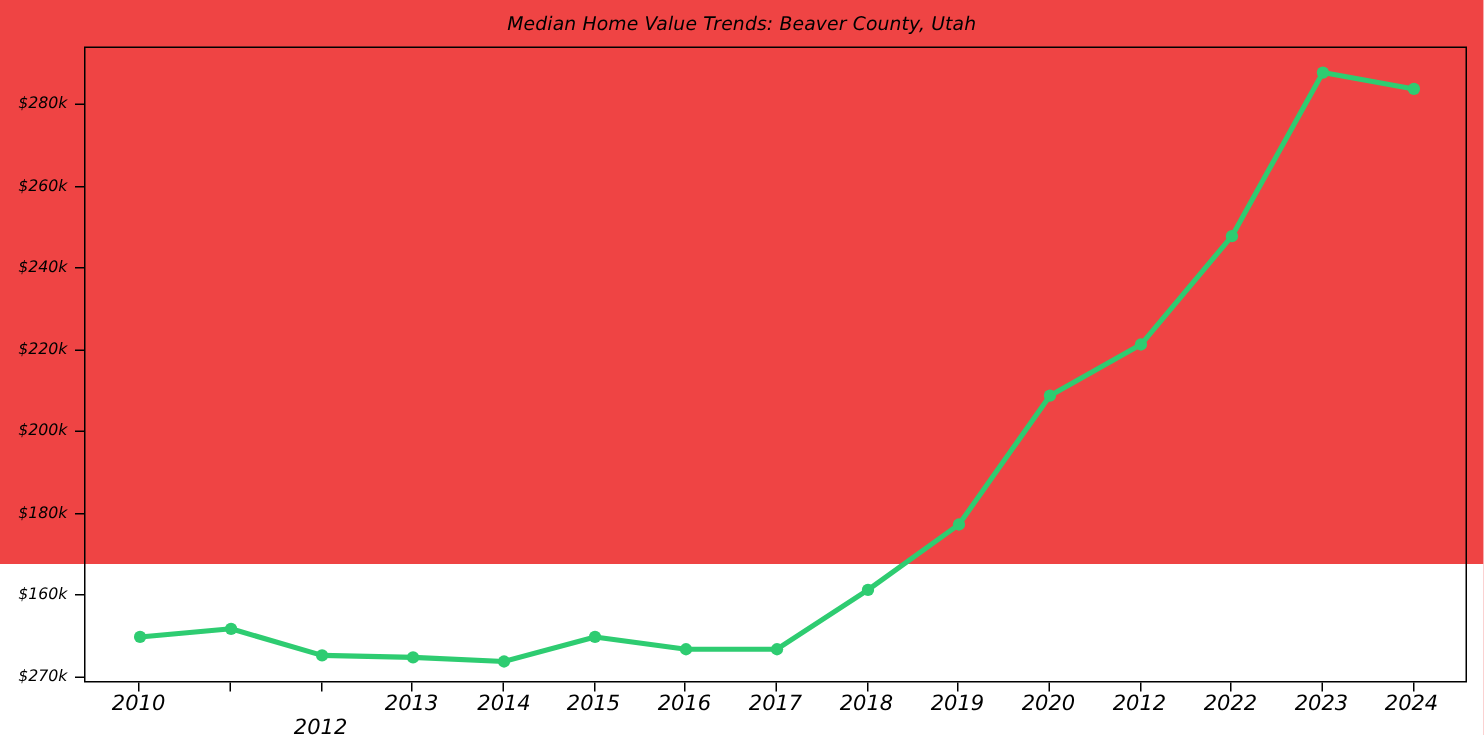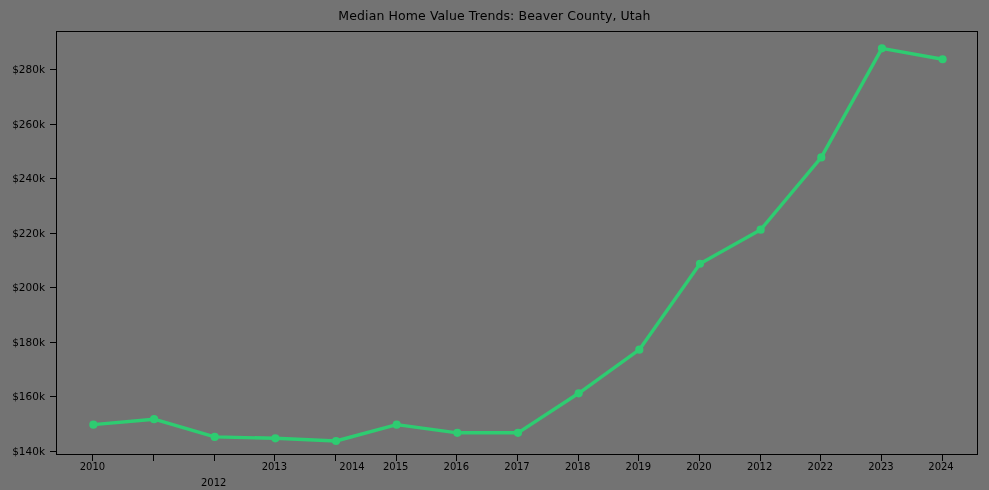--- a/index.html
+++ b/index.html
@@ -9,22 +9,23 @@
   }
   body {
     width: 989px;
     height: 490px;
     font-family: "DejaVu Sans", "Liberation Sans", sans-serif;
     overflow: hidden;
   }
   #figure {
     position: relative;
     width: 989px;
-    height: 490px;
-    background: #737373;
+    height: 376px;
+    background: #ef4444;
+    font-style: italic;
   }
   #chart-title {
     position: absolute;
     left: 0;
     top: 8px;
     width: 989px;
     text-align: center;
     font-size: 12.5px;
     color: #000000;
     letter-spacing: 0.1px;
@@ -69,42 +70,42 @@
     position: absolute;
     left: 50px;
     width: 6px;
     height: 1.1px;
     background: #000000;
   }
   .xtick-label {
     position: absolute;
     top: 461px;
     text-align: center;
-    font-size: 10px;
+    font-size: 14px;
     color: #000000;
     white-space: nowrap;
     transform: translateX(-50%);
   }
   .xtick-mark {
     position: absolute;
     top: 455px;
     width: 1.1px;
     height: 6px;
     background: #000000;
   }
 </style>
 </head>
 <body>
 
 <div id="figure">
 
   <div id="chart-title">Median Home Value Trends: Beaver County, Utah</div>
 
   <div id="ytick-labels">
-      <div class="ytick-label" style="top: 450.91px;">$140k</div>
+      <div class="ytick-label" style="top: 450.91px;">$270k</div>
       <div class="ytick-label" style="top: 396.376px;">$160k</div>
       <div class="ytick-label" style="top: 341.842px;">$180k</div>
       <div class="ytick-label" style="top: 287.309px;">$200k</div>
       <div class="ytick-label" style="top: 232.775px;">$220k</div>
       <div class="ytick-label" style="top: 178.241px;">$240k</div>
       <div class="ytick-label" style="top: 123.707px;">$260k</div>
       <div class="ytick-label" style="top: 69.1736px;">$280k</div>
     </div>
   <div id="ytick-marks">
       <div class="ytick-mark" style="top: 450.91px;"></div>
@@ -155,21 +156,21 @@
       <div class="xtick-mark" style="left: 759.632px;"></div>
       <div class="xtick-mark" style="left: 820.289px;"></div>
       <div class="xtick-mark" style="left: 880.947px;"></div>
       <div class="xtick-mark" style="left: 941.605px;"></div>
     </div>
   <div id="xtick-labels-container">
       <div class="xtick-label" style="left: 92.3947px;">2010</div>
       <div class="xtick-label" style="left: 153.053px; margin-top: 36px;">2011</div>
       <div class="xtick-label" style="left: 213.711px; margin-top: 16px;">2012</div>
       <div class="xtick-label" style="left: 274.368px;">2013</div>
-      <div class="xtick-label" style="left: 352px; text-align: right;">2014</div>
+      <div class="xtick-label" style="left: 336px; text-align: right;">2014</div>
       <div class="xtick-label" style="left: 395.684px;">2015</div>
       <div class="xtick-label" style="left: 456.342px;">2016</div>
       <div class="xtick-label" style="left: 517px;">2017</div>
       <div class="xtick-label" style="left: 577.658px;">2018</div>
       <div class="xtick-label" style="left: 638.316px;">2019</div>
       <div class="xtick-label" style="left: 698.974px;">2020</div>
       <div class="xtick-label" style="left: 759.632px;">2012</div>
       <div class="xtick-label" style="left: 820.289px;">2022</div>
       <div class="xtick-label" style="left: 880.947px;">2023</div>
       <div class="xtick-label" style="left: 941px;">2024</div>

